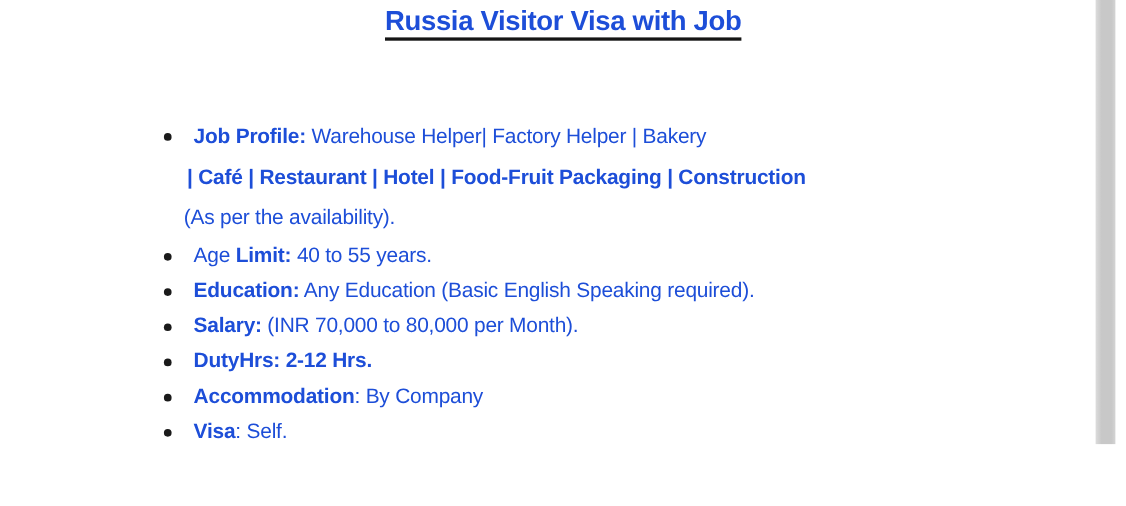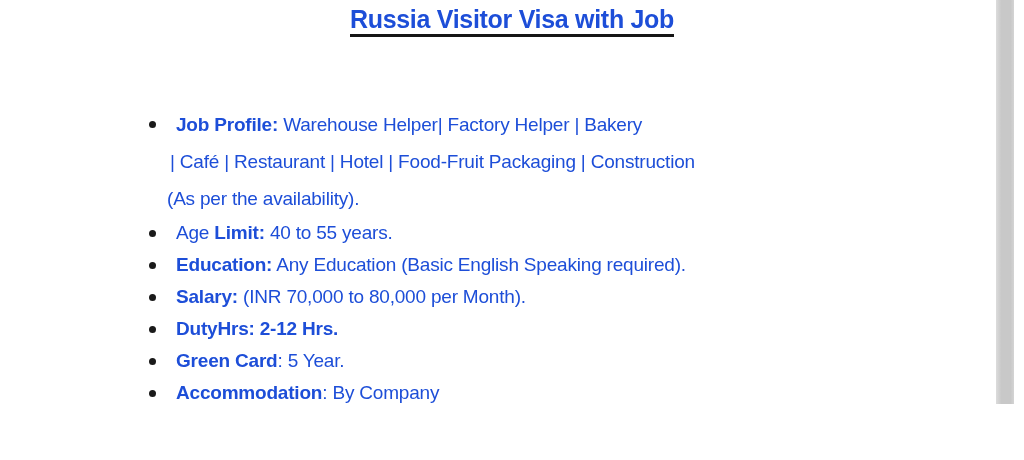--- a/index.html
+++ b/index.html
@@ -60,21 +60,21 @@
     height: 7px;
     border-radius: 50%;
     background: #1a1a1a;
   }
   ul.details li.multi .line {
     line-height: 37px;
   }
   ul.details li.multi::before {
     top: 15px;
   }
-  ul.details li.multi .line:nth-child(2) { margin-left: -6px; }
+  ul.details li.multi .line:nth-child(2) { margin-left: -6px; font-weight: bold; }
   ul.details li.multi .line:nth-child(3) { margin-left: -9px; }
   .b { font-weight: 700; }
   .edge-strip {
     position: absolute;
     top: 0;
     right: 10px;
     width: 18px;
     height: 100%;
     background: linear-gradient(90deg, #dcdcdc 0%, #c8c8c8 30%, #c8c8c8 80%, #d4d4d4 100%);
   }
@@ -99,23 +99,20 @@
       <li class="">
         <div class="line"><span class="b">Education:</span><span> Any Education (Basic English Speaking required).</span></div>
       </li>
       <li class="">
         <div class="line"><span class="b">Salary:</span><span> (INR 70,000 to 80,000 per Month).</span></div>
       </li>
       <li class="">
         <div class="line"><span class="b">DutyHrs: 2-12 Hrs.</span></div>
       </li>
       <li class="">
-        <div class="line"><span class="b">Green Card</span><span>: 5 Year.</span></div>
-      </li>
-      <li class="">
         <div class="line"><span class="b">Accommodation</span><span>: By Company</span></div>
       </li>
       <li class="">
         <div class="line"><span class="b">Visa</span><span>: Self.</span></div>
       </li>
     </ul>
 
   <div class="edge-strip"></div>
 </div>
 

